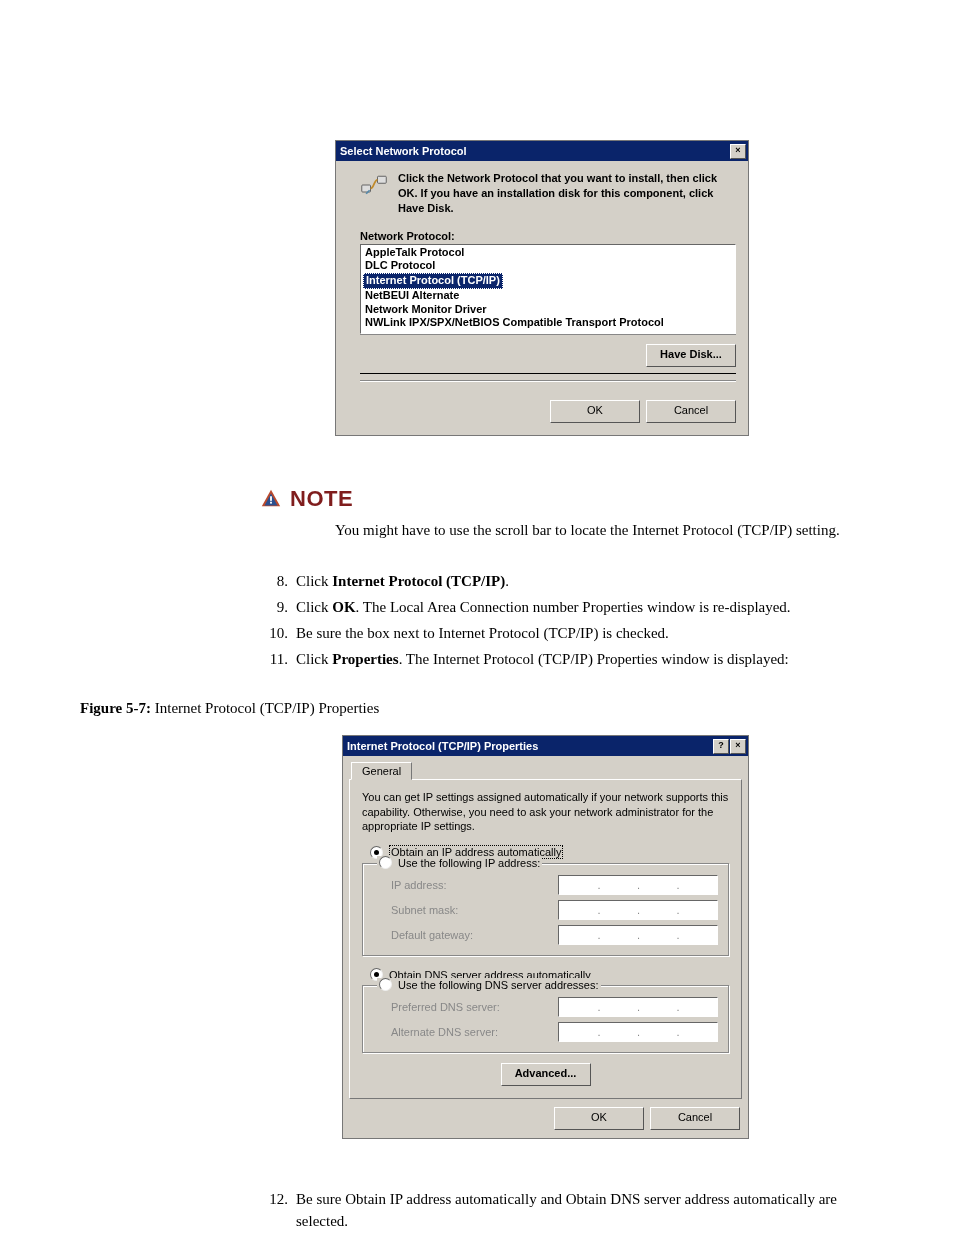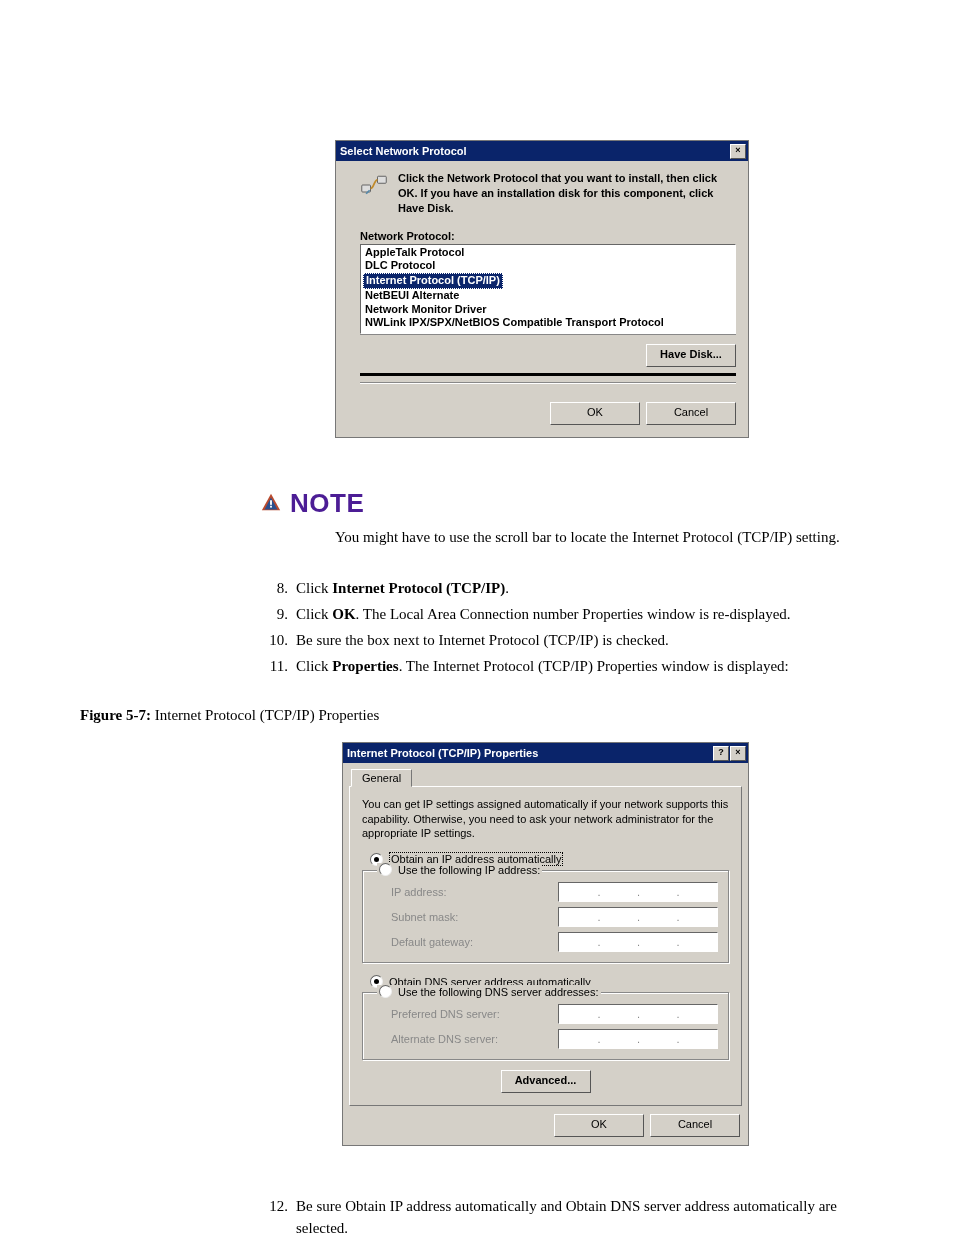--- a/index.html
+++ b/index.html
@@ -87,21 +87,21 @@
   .snp-item { padding: 0 2px; white-space: nowrap; }
   .snp-item.selected {
     background: #0a246a;
     color: #fff;
     border: 1px dotted #fff;
     display: inline-block;
   }
   .snp-havedisk {
     display: flex; justify-content: flex-end;
     padding: 10px 0 6px 0;
-    border-bottom: 3px solid #000000;
+    border-bottom: 1px solid #000000;
     box-shadow: 0 1px 0 #888 inset;
   }
   .winbtn {
     background: #d4d0c8;
     border-top: 1px solid #fff;
     border-left: 1px solid #fff;
     border-right: 1px solid #555;
     border-bottom: 1px solid #555;
     min-width: 72px;
     height: 21px;
@@ -113,22 +113,22 @@
   }
   .snp-hr { border-top: 1px solid #888; border-bottom: 1px solid #fff; margin: 6px 0; }
   .snp-bottom { display: flex; justify-content: flex-end; gap: 6px; padding: 8px 12px 12px 12px; }
 
   
   .note-block { margin: 0 0 30px 180px; }
   .note-head { display: flex; align-items: center; gap: 8px; margin-bottom: 8px; }
   .note-word {
     font-family: Arial, Helvetica, sans-serif;
     font-weight: bold;
-    color: #4c1d95;
-    font-size: 26px;
+    color: #7f1d1d;
+    font-size: 22px;
     letter-spacing: 0.5px;
   }
   .note-icon { width: 22px; height: 22px; }
   .note-text {
     margin-left: 75px;
     font-size: 15px;
     line-height: 1.45;
   }
 
   

